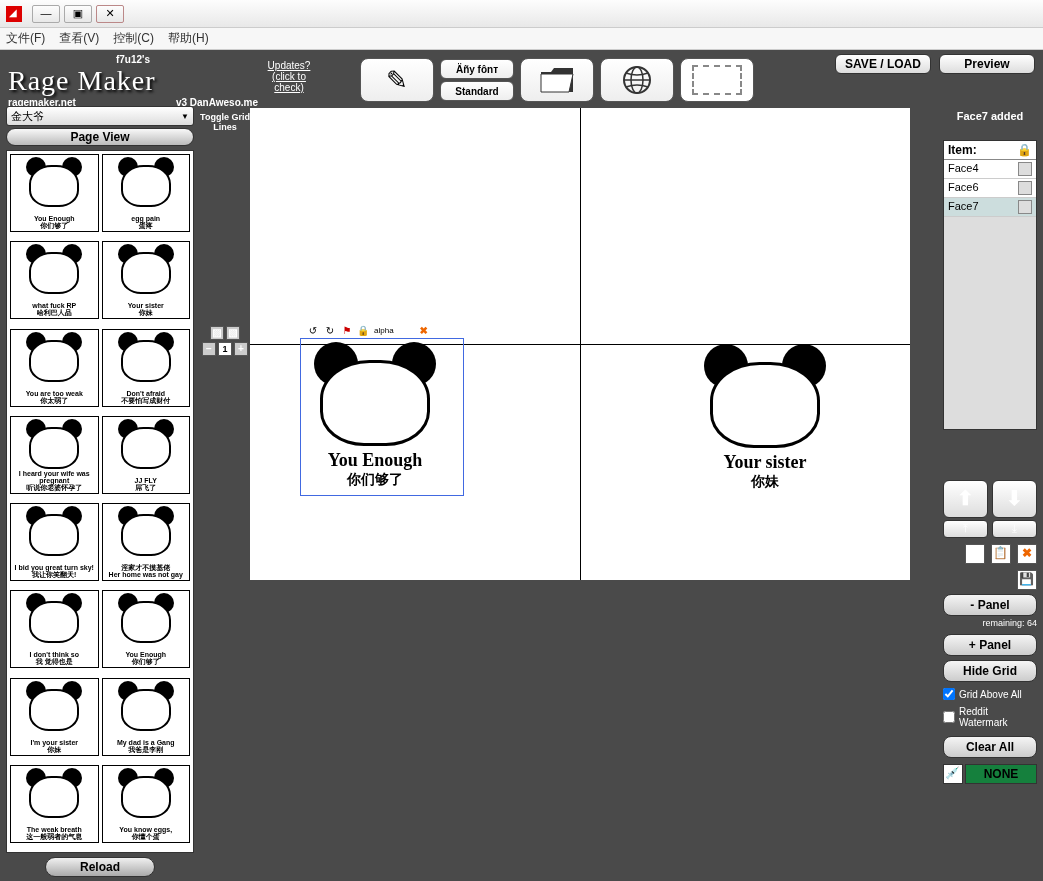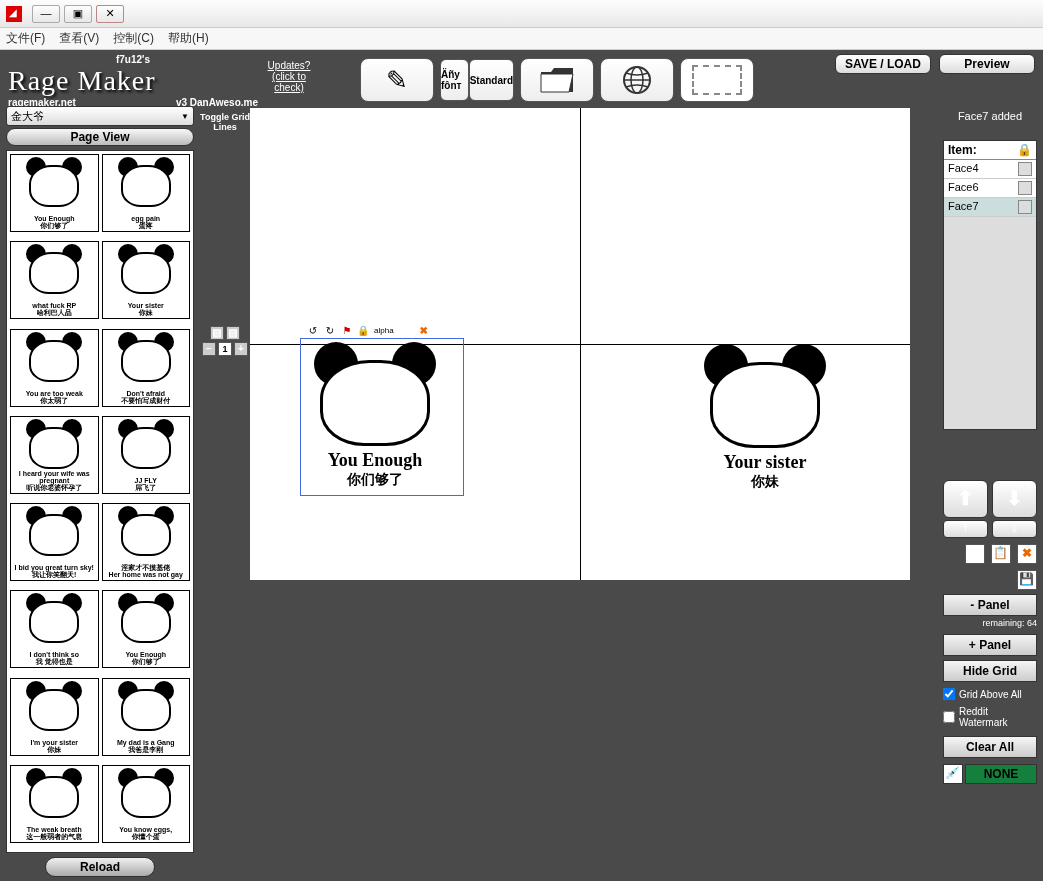--- a/index.html
+++ b/index.html
@@ -19,21 +19,21 @@
 
 .topbar { height: 56px; display: flex; align-items: flex-start; padding: 4px 8px; gap: 6px; }
 .logo-block { width: 250px; color: #fff; }
 .logo-sub { text-align:center; font-size: 10px; font-weight:bold;}
 .logo-title { font-family: Georgia, serif; font-size: 28px; text-shadow: 2px 2px 3px #000; letter-spacing: 1px; white-space:nowrap;}
 .logo-footer { display:flex; justify-content:space-between; font-size:10px; font-weight:bold;}
 .updates-block { width:50px; font-size:10px; color:#fff; text-align:center; text-decoration:underline; cursor:pointer; margin-top:6px;}
 
 .tool-btn-group { display:flex; gap:6px; margin-left: 40px; margin-top: 4px;}
 .big-btn { width: 74px; height: 44px; background: linear-gradient(#fff,#eee); border: 1px solid #555; border-radius: 8px; display:flex; align-items:center; justify-content:center; font-size: 26px; cursor:pointer;}
-.font-btn { width:74px; height:44px; display:flex; }
+.font-btn { width:74px; height:44px; display:flex; flex-direction:column;}
 .font-btn .half { flex:1; background: linear-gradient(#fff,#eee); border:1px solid #555; border-radius:6px; margin:1px 0; font-size:10px; font-weight:bold; display:flex; align-items:center; justify-content:center; cursor:pointer;}
 
 .right-top { margin-left:auto; display:flex; flex-direction:row; gap:8px;align-items:center;}
 .wide-btn { width: 96px; height: 20px; background: linear-gradient(#fff,#ddd); border:1px solid #333; border-radius:6px; font-weight:bold; font-size:12px; text-align:center; line-height:18px; cursor:pointer;}
 
 .main-row { flex:1; display:flex; overflow:hidden;}
 
 .left-col { width: 200px; display:flex; flex-direction:column; padding: 0 6px; }
 .dropdown { height:20px; background:linear-gradient(#fff,#ddd); border:1px solid #333; border-radius:3px; display:flex; align-items:center; padding:0 4px; font-size:11px; margin-bottom: 2px; cursor:pointer;}
 .dropdown::after { content:"▼"; margin-left:auto; font-size:8px;}
@@ -63,33 +63,33 @@
 .big-panda .panda-ears::before, .big-panda .panda-ears::after { width:44px; height:44px;}
 .big-panda .panda-ears::before{left:4px;} .big-panda .panda-ears::after{right:4px;}
 .big-panda .panda-head { top:18px; left:10px; width:110px; height:86px; border-width:3px;}
 .caption1 { font-size:18px; font-family:Georgia,serif;}
 .caption2 { font-size:14px;}
 .sel-box { position:absolute; border:1px solid #4169e1; pointer-events:none;}
 .obj-tools { position:absolute; display:flex; gap:3px; align-items:center;}
 .obj-tools span { width:14px; height:14px; font-size:10px; cursor:pointer; text-align:center; line-height:14px;}
 
 .right-col { width:106px; padding: 0 6px; display:flex; flex-direction:column; color:#fff; font-size:11px;}
-.status-text { text-align:center; margin: 4px 0 18px; font-weight:normal;}
+.status-text { text-align:center; margin: 4px 0 18px; font-weight:bold;}
 .item-panel { background:#ddd; border:1px solid #333; height: 290px; display:flex; flex-direction:column;}
 .item-header { background:#fff; border-bottom:1px solid #888; padding:2px 4px; font-weight:bold; color:#000; font-size:12px; display:flex; justify-content:space-between;}
 .item-row { background:#fff; border-bottom:1px solid #ccc; padding:2px 4px; color:#000; font-size:11px; display:flex; cursor:pointer;}
 .item-row.sel { background:#cdd;}
 .item-row .box { width:14px; height:14px; background:#ddd; border:1px solid #888; margin-left:auto;}
 .arrow-row { display:flex; gap:4px; margin-top: 50px;}
 .sq-btn { flex:1; height:38px; background:linear-gradient(#fff,#ddd); border:1px solid #333; border-radius:6px; font-size:20px; text-align:center; line-height:34px; cursor:pointer; font-weight:bold;}
 .tiny-row { display:flex; gap:4px; margin-top:2px;}
 .tiny-btn { flex:1; height:18px; background:linear-gradient(#fff,#ddd); border:1px solid #333; border-radius:4px; font-size:11px; text-align:center; line-height:15px; cursor:pointer;}
 .icon-row { display:flex; gap:6px; margin:6px 0; justify-content:flex-end;}
 .micro-btn { width:20px; height:20px; background:#fff; border:1px solid #555; font-size:12px; text-align:center; line-height:17px; cursor:pointer;}
-.panel-btn { height:22px; background:linear-gradient(#f5f5f5,#ccc); border:1px solid #333; border-radius:0; text-align:center; line-height:20px; font-weight:bold; color:#000; margin-top:4px; cursor:pointer; font-size:12px;}
+.panel-btn { height:22px; background:linear-gradient(#f5f5f5,#ccc); border:1px solid #333; border-radius:8px; text-align:center; line-height:20px; font-weight:bold; color:#000; margin-top:4px; cursor:pointer; font-size:12px;}
 .remaining { text-align:right; font-size:9px; margin:2px 0;}
 .check-row { display:flex; align-items:center; gap:4px; margin-top:6px; font-size:10px;}
 .check-row input { width:12px; height:12px;}
 .none-row { display:flex; gap:2px; margin-top:6px; align-items:center;}
 .eyedrop { width:20px; height:20px; background:#fff; border:1px solid #333; font-size:12px; text-align:center; line-height:17px; cursor:pointer;}
 .none-btn { flex:1; height:20px; background:#15803d; border:1px solid #333; font-weight:bold; color:#000; text-align:center; line-height:18px; cursor:pointer; font-size:12px;}
 </style>
 </head>
 <body>
 

